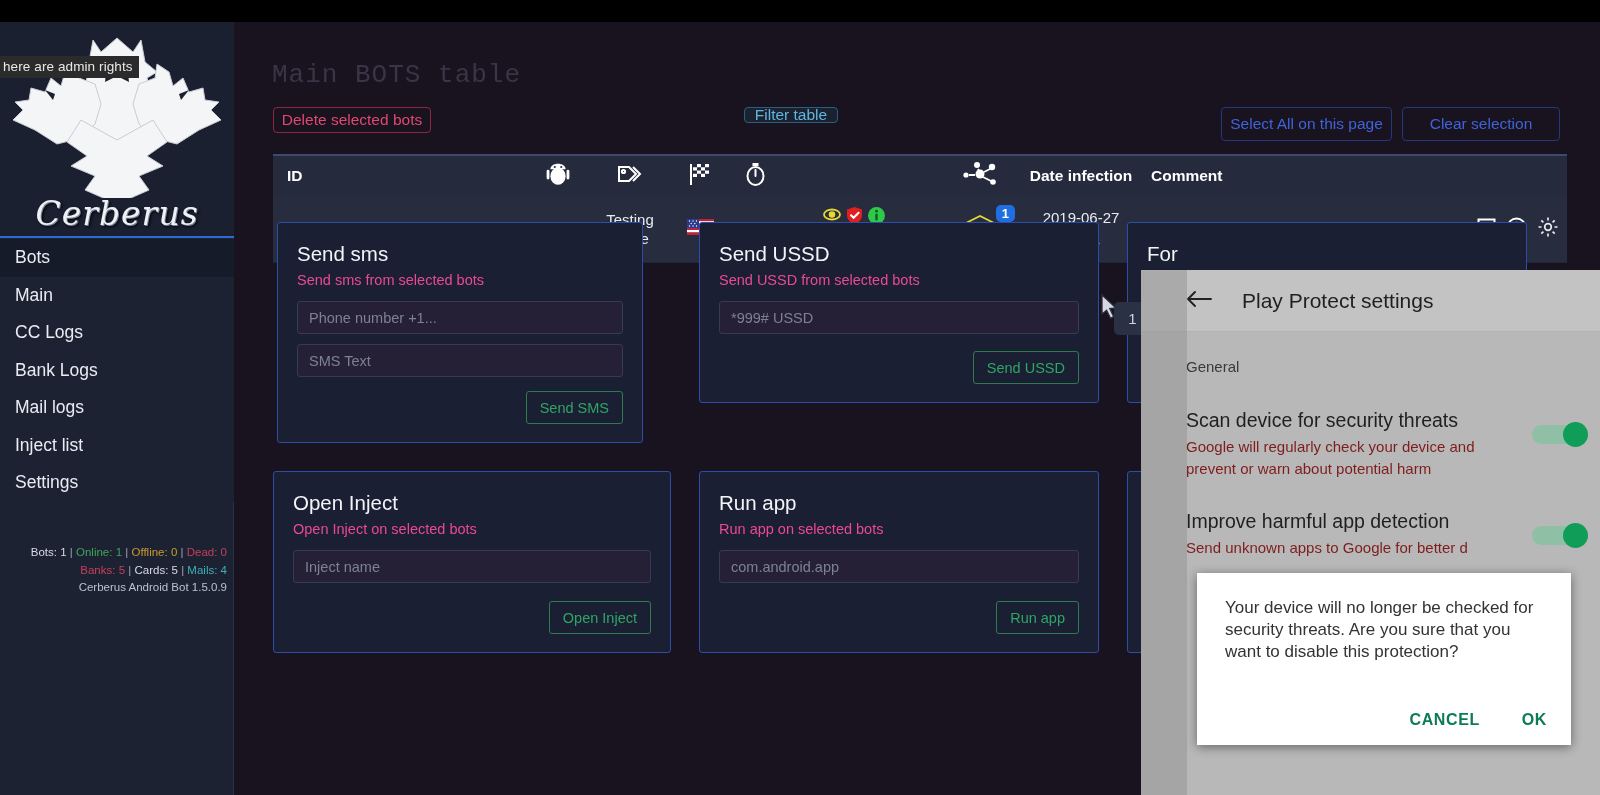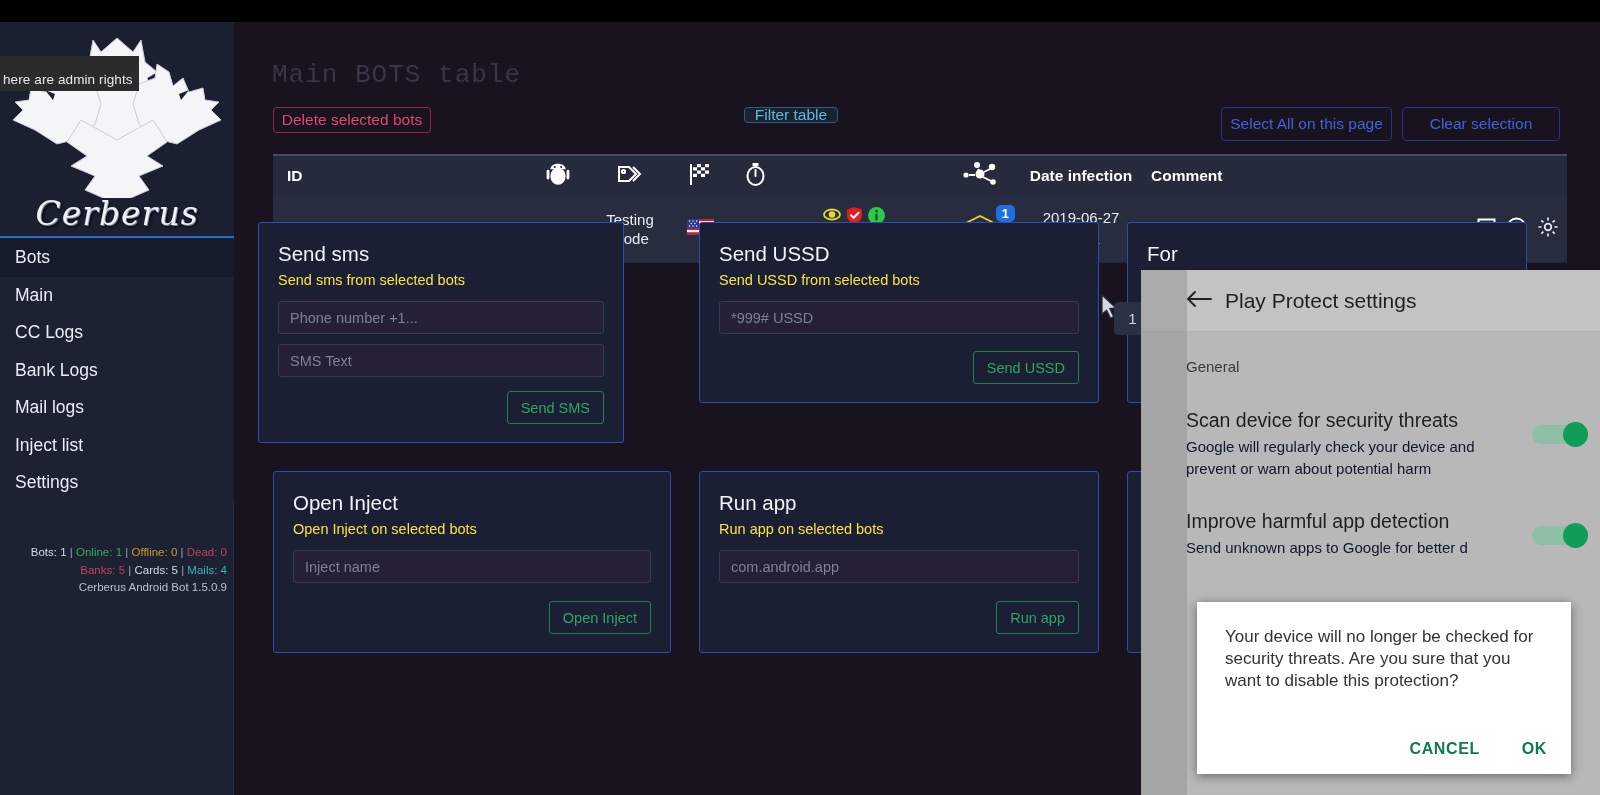--- a/index.html
+++ b/index.html
@@ -17,21 +17,21 @@
   
   .sidebar {
     position: absolute; left: 0; top: 22px;
     width: 234px; height: 773px;
     background: #1d2233;
     border-right: 1px solid #2a3048;
   }
   .tooltip-admin {
     position: absolute; left: 0; top: 34px;
     background: #2b2b2b; color: #e8e8e8;
-    font-size: 13.5px; padding: 16px 6px 4px 3px;
+    font-size: 13.5px; padding: 3px 6px 4px 3px;
     white-space: nowrap; z-index: 40;
     letter-spacing: .1px;
   }
   .logo-wrap {
     position: absolute; left: 0; top: 0px; width: 234px; height: 216px;
     display: flex; flex-direction: column; align-items: center; justify-content: flex-start;
     border-bottom: 2px solid #2d6bd4;
     overflow: hidden;
     background: #1b2031;
   }
@@ -122,21 +122,21 @@
 
   
   .card {
     position: absolute;
     border: 1px solid #2d4ea8;
     border-radius: 3px;
     background: #1a1f33;
     padding: 19px 19px 0 19px;
   }
   .card-title { color: #f2f4f8; font-size: 20.5px; margin-bottom: 6px; }
-  .card-sub { color: #fde047; font-size: 14.5px; margin-bottom: 13px; }
+  .card-sub { color: #ec4899; font-size: 14.5px; margin-bottom: 13px; }
   .field {
     height: 33px; border: 1px solid #353b52; border-radius: 3px;
     background: #262036; color: #7d8194;
     display: flex; align-items: center; padding-left: 11px;
     font-size: 14.5px; margin-bottom: 10px; cursor: text;
   }
   .gbtn {
     position: absolute; right: 19px;
     height: 33px; padding: 0 13px;
     border: 1px solid #2e7b4f; border-radius: 3px;
@@ -148,45 +148,44 @@
   
   .android {
     position: absolute; left: 1141px; top: 270px;
     width: 459px; height: 525px;
     background: #b8b8b8;
     z-index: 30;
     overflow: hidden;
   }
   .and-appbar {
     height: 62px; background: #c3c3c3;
-    display: flex; align-items: center; gap: 13px; padding-left: 45px;
+    display: flex; align-items: center; gap: 30px; padding-left: 45px;
     border-bottom: 1px solid #b3b3b3;
   }
   .and-title { font-size: 21px; color: #1f1f1f; }
   .and-body { padding: 26px 45px 0 45px; }
   .and-section { font-size: 15px; color: #3a3a3a; margin-bottom: 34px; }
   .and-item-title { font-size: 19.5px; color: #1f1f1f; margin-bottom: 4px; }
-  .and-item-sub { font-size: 15px; color: #0f172a; line-height: 22px; }
+  .and-item-sub { font-size: 15px; color: #7f1d1d; line-height: 22px; }
   .and-row { position: relative; margin-bottom: 30px; padding-right: 70px; }
   .toggle {
     position: absolute; right: -33px; top: 16px;
     width: 56px; height: 19px; border-radius: 10px; background: #8fbfa5;
   }
   .toggle .knob {
     position: absolute; right: 0; top: -3px;
     width: 25px; height: 25px; border-radius: 50%; background: #0f9d58;
   }
   .and-dialog {
     position: absolute; left: 56px; top: 303px;
     width: 374px; height: 172px;
     background: #fff;
     box-shadow: 0 2px 10px rgba(0,0,0,.45);
     padding: 24px 28px 12px 28px;
     z-index: 35;
-    margin-top: 29px;
   }
   .dlg-text { font-size: 17px; color: #333; line-height: 22px; }
   .dlg-actions { position: absolute; right: 24px; bottom: 16px; display: flex; gap: 42px; }
   .dlg-btn { color: #0b7c53; font-size: 16px; font-weight: bold; letter-spacing:.6px; cursor: pointer; }
   .dim-left {
     position: absolute; left: 1141px; top: 270px; width: 46px; height: 525px;
     background: rgba(150,150,150,.55); z-index: 31;
   }
 </style>
 </head>
@@ -441,21 +440,21 @@
       </div>
     </div>
 
     <div class="pagebox">1</div>
     <div class="cursor">
       <svg width="20" height="28" viewBox="0 0 20 28">
           <path d="M2 1l14 13-6.2.6 3.9 8.1-3.2 1.6-3.9-8L2 20z" fill="#d6d9e2" stroke="#2b2f3d" stroke-width="1.3"></path>
         </svg>
     </div>
 
-    <div class="card" style="left:24px; top:200px; width:366px; height:221px;">
+    <div class="card" style="left:43px; top:200px; width:366px; height:221px;">
       <div class="card-title">Send sms</div>
       <div class="card-sub">Send sms from selected bots</div>
       <div class="field">Phone number +1...</div>
       <div class="field">SMS Text</div>
       <div class="gbtn" style="top:168px">Send SMS</div>
     </div>
 
     <div class="card" style="left:465px; top:200px; width:400px; height:181px;">
       <div class="card-title">Send USSD</div>
       <div class="card-sub">Send USSD from selected bots</div>

